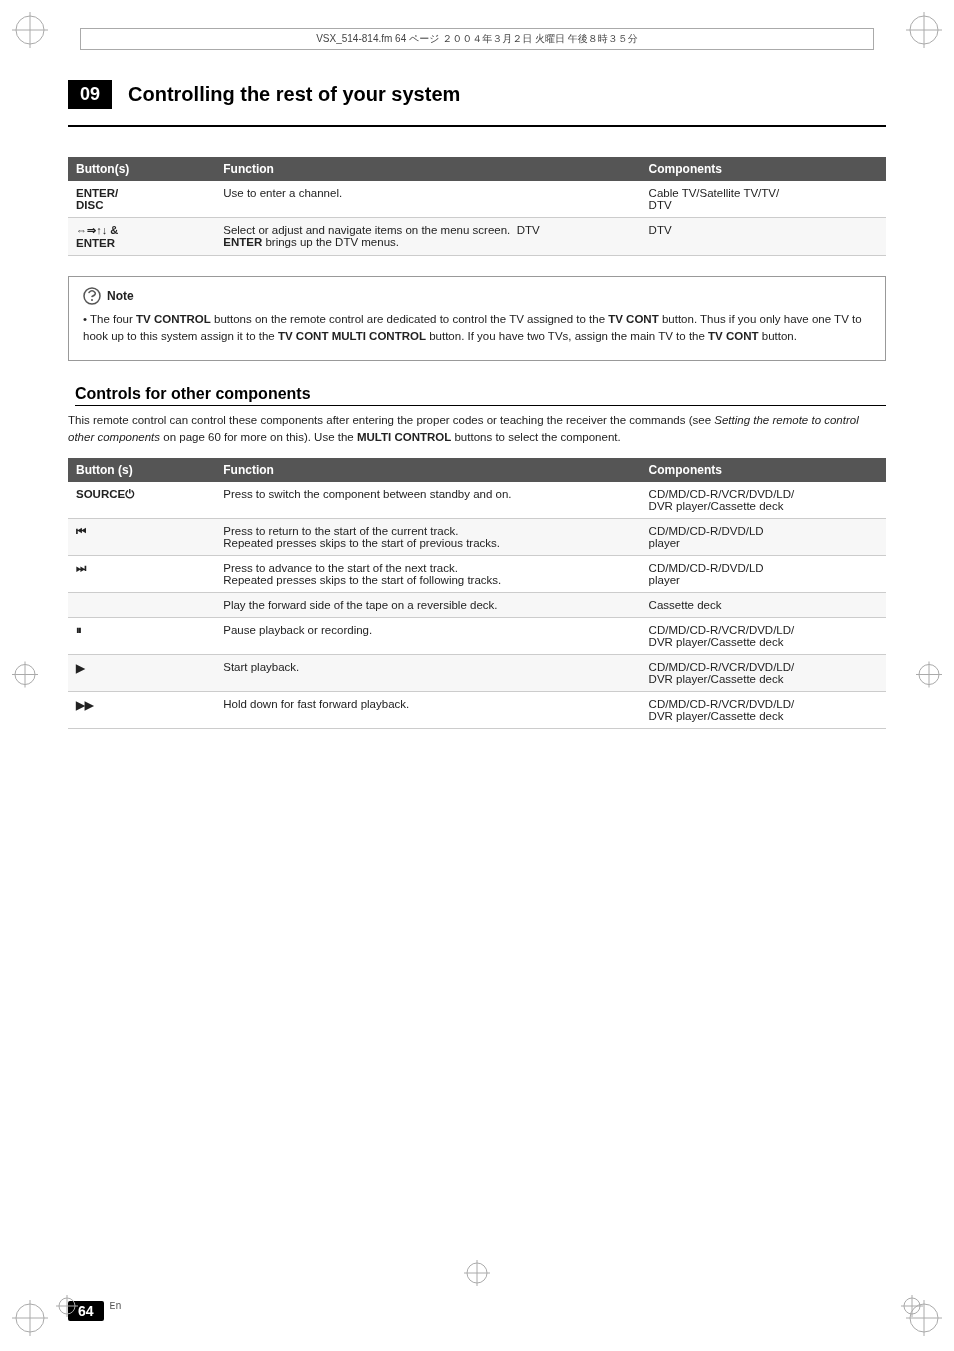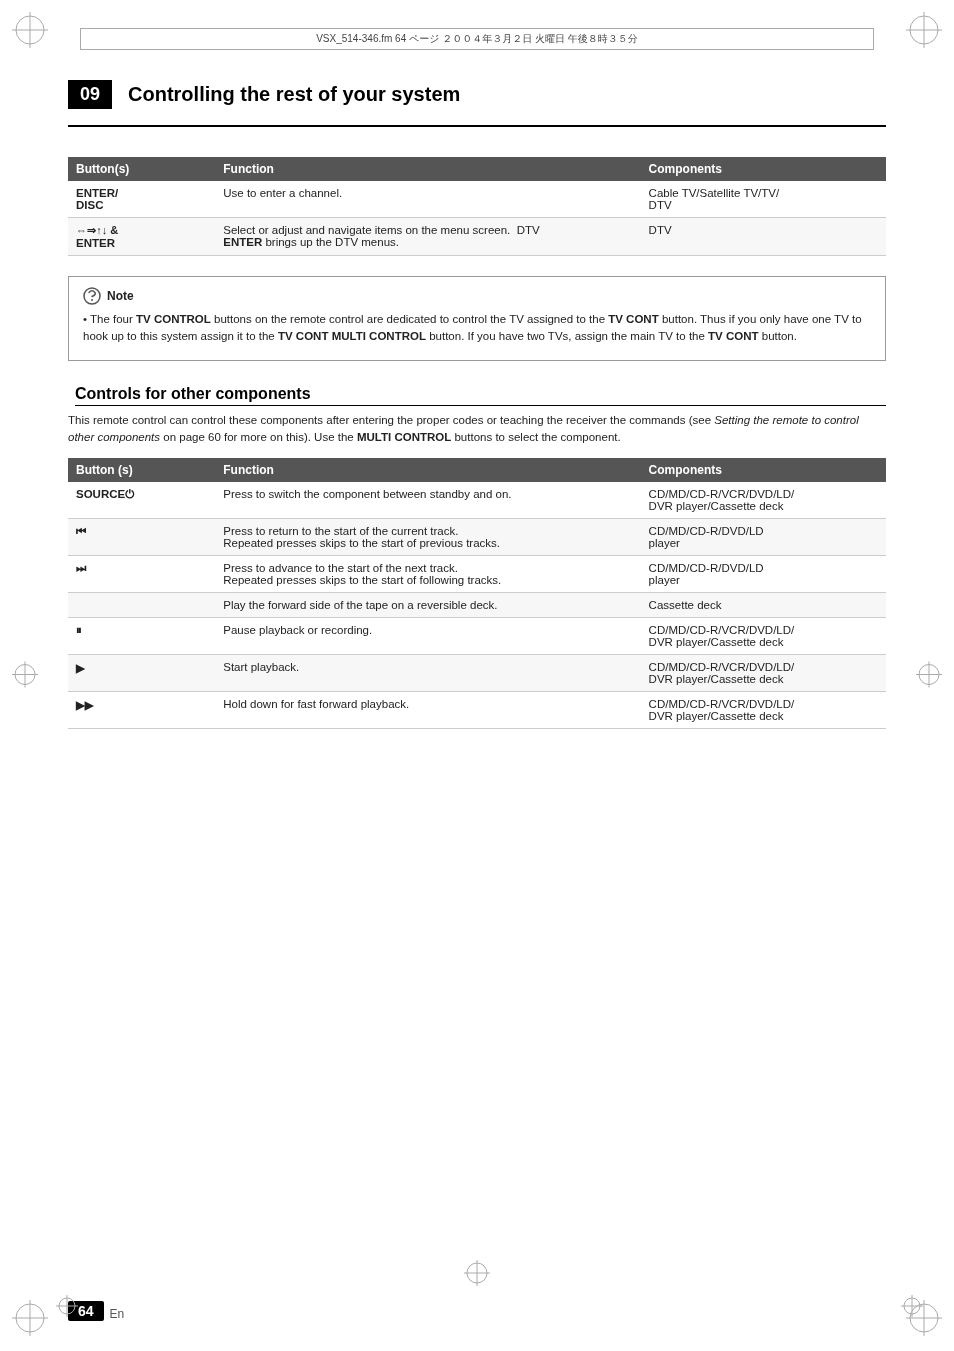--- a/index.html
+++ b/index.html
@@ -147,34 +147,35 @@
 
     
     .bold { font-weight: bold; }
 
     
     .page-number-area {
       position: absolute;
       bottom: 30px;
       left: 68px;
       display: flex;
-      align-items: flex-end;
+      align-items: flex-start;
       gap: 6px;
     }
     .page-number-badge {
       background: #000;
       color: #fff;
       font-size: 14px;
       font-weight: bold;
       padding: 2px 10px;
       border-radius: 2px;
     }
     .page-en {
-      font-size: 12px;
+      font-size: 10px;
       color: #555;
+      font-family: Liberation Mono, monospace;
     }
 
     
     .reg-mark {
       position: absolute;
     }
 
     
     .arrow-symbols {
       font-size: 11px;
@@ -233,21 +234,21 @@
   </div>
   <div class="reg-mark" style="bottom:60px;left:50%;transform:translateX(-50%);">
     <svg width="30" height="30" viewBox="0 0 30 30">
       <circle cx="15" cy="15" r="10" fill="none" stroke="#aaa" stroke-width="1"></circle>
       <line x1="15" y1="2" x2="15" y2="28" stroke="#aaa" stroke-width="1"></line>
       <line x1="2" y1="15" x2="28" y2="15" stroke="#aaa" stroke-width="1"></line>
     </svg>
   </div>
 
   <div class="file-info-bar">
-    <span>VSX_514-346.fm  64 ページ  ２００４年３月２日  火曜日  午後８時３５分</span>
+    <span>VSX_514-814.fm  64 ページ  ２００４年３月２日  火曜日  午後８時３５分</span>
   </div>
 
   <div class="main-content">
 
     <div class="chapter-header">
       <div class="chapter-number">09</div>
       <div class="chapter-title">Controlling the rest of your system</div>
     </div>
 
     <table class="data-table">

